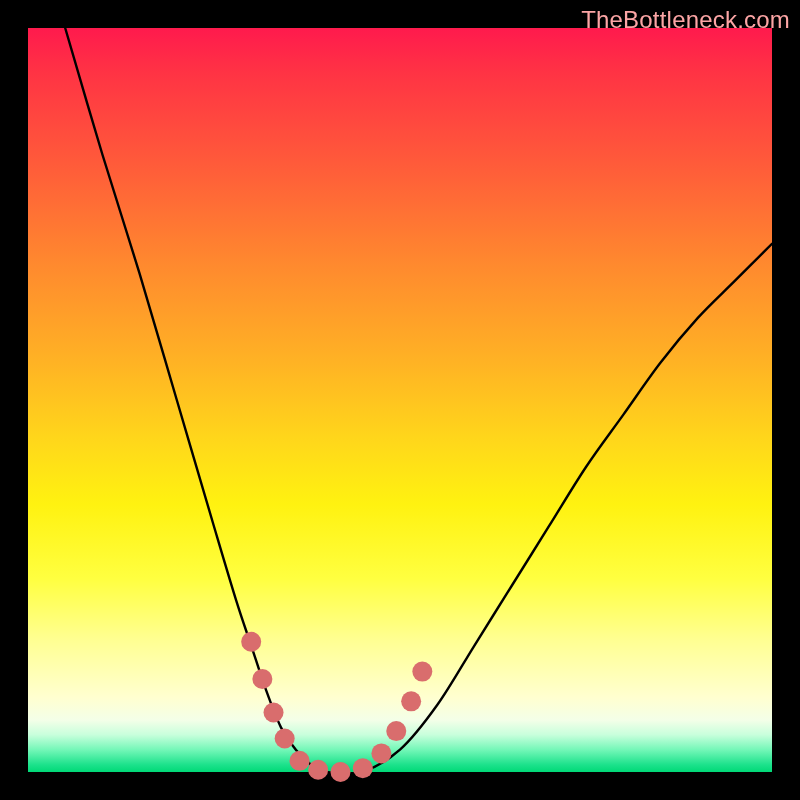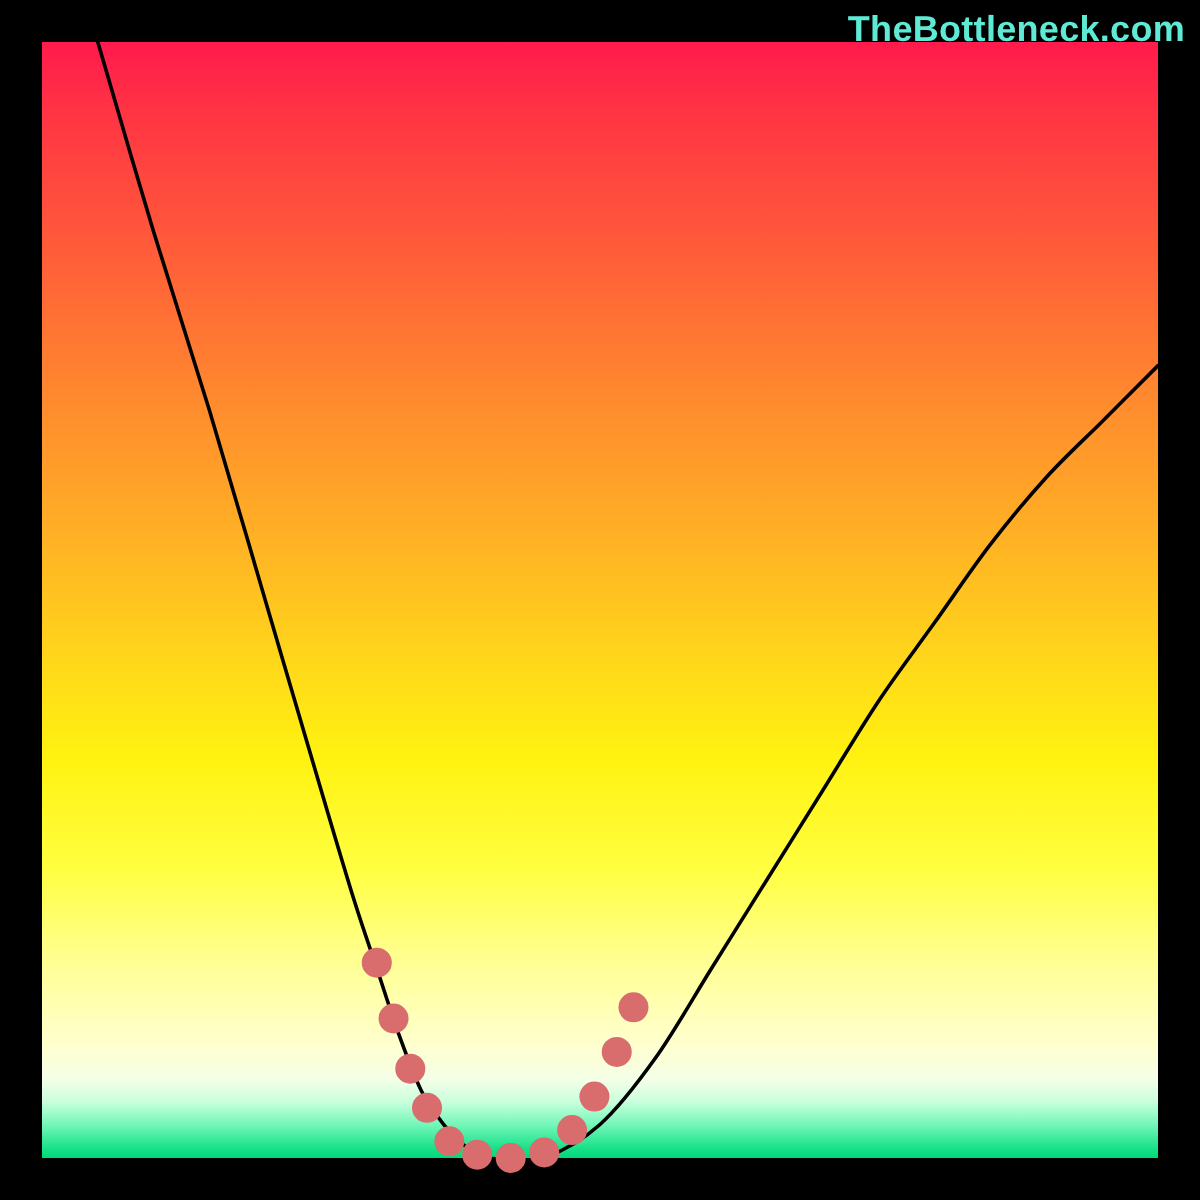--- a/index.html
+++ b/index.html
@@ -33,23 +33,23 @@
       #c8ffdc 95%,
       #74f7b8 97%,
       #1de28c 99%,
       #00d977 100%
     );
   }
   .watermark {
     position: absolute;
     top: 6px;
     right: 10px;
-    color: #5eead4;
+    color: #fca5a5;
     font-size: 24px;
-    font-weight: 700;
+    font-weight: 400;
     letter-spacing: 0.2px;
     z-index: 5;
     user-select: none;
   }
   svg.curve {
     position: absolute;
     left: 0;
     top: 0;
     width: 744px;
     height: 744px;

